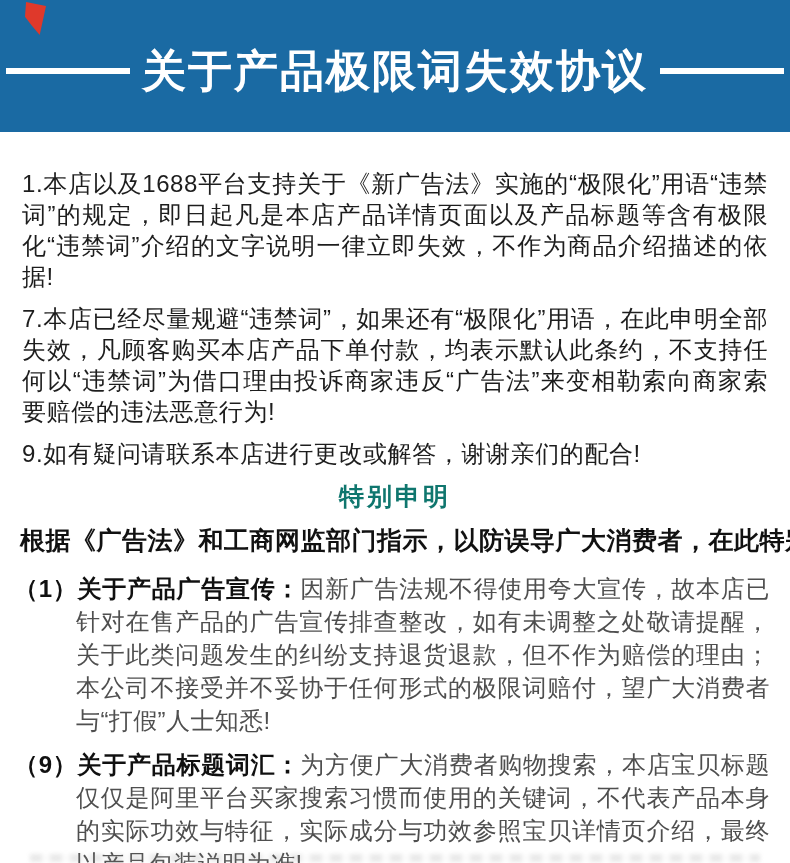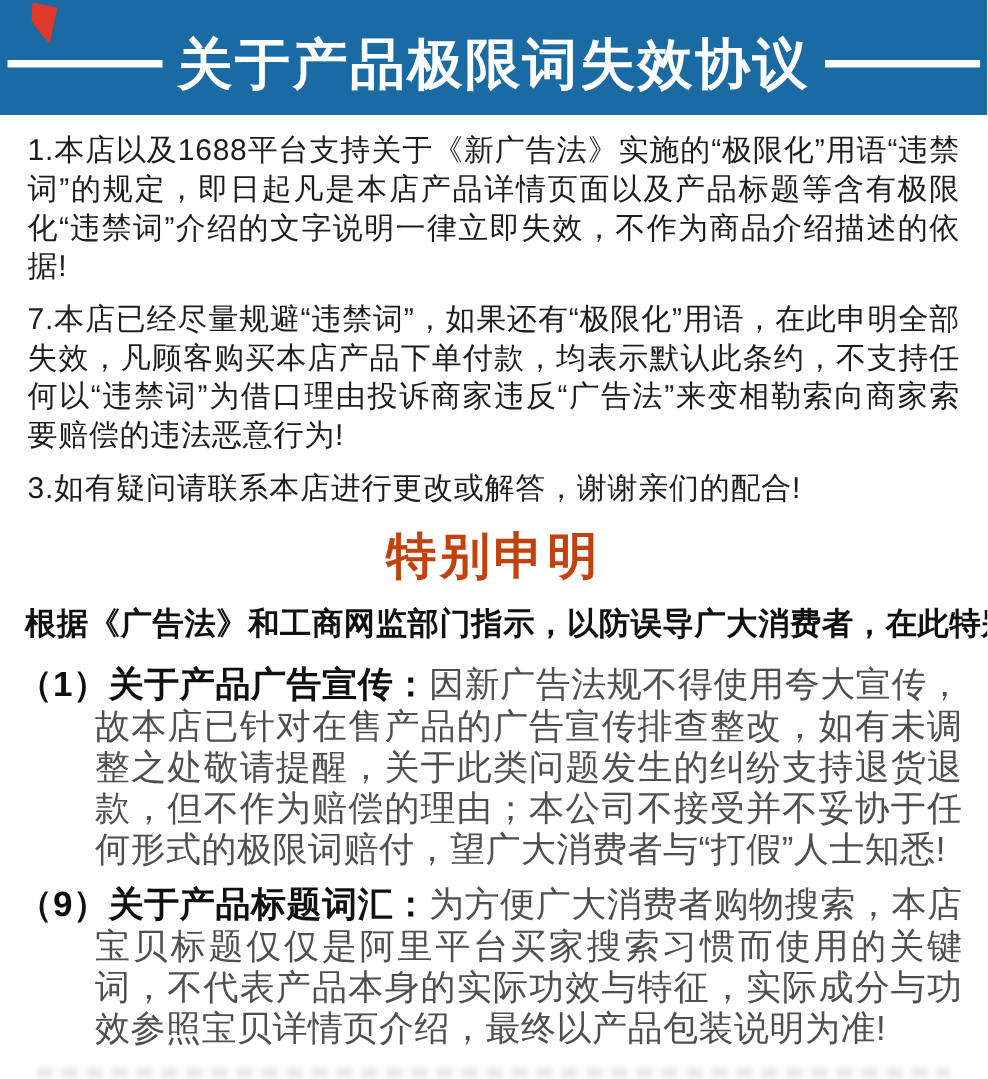--- a/index.html
+++ b/index.html
@@ -12,21 +12,21 @@
     position: relative;
     width: 790px;
     height: 863px;
     background: #ffffff;
     overflow: hidden;
   }
 
   
   .banner {
     position: relative;
-    height: 92px;
+    height: 132px;
     background: #1a6aa3;
     display: flex;
     align-items: center;
     justify-content: center;
   }
   .banner-row {
     display: flex;
     align-items: center;
     gap: 12px;
     margin-top: 10px;
@@ -48,54 +48,54 @@
     left: 25px;
     top: 2px;
     width: 21px;
     height: 33px;
     background: #df392b;
     clip-path: polygon(5% 0, 100% 12%, 70% 100%, 30% 70%, 0 45%);
   }
 
   
   .notices {
-    padding: 13px 22px 0 22px;
+    padding: 36px 22px 0 22px;
   }
   .notice {
     font-size: 24px;
     line-height: 31px;
     letter-spacing: 0.6px;
     color: #1d1d1d;
     margin-bottom: 11px;
     text-align: justify;
   }
 
   
   .special-title {
     text-align: center;
-    font-size: 40px;
+    font-size: 25px;
     font-weight: bold;
-    color: #c2410c;
+    color: #0f766e;
     letter-spacing: 3px;
     margin: 3px 0 12px 0;
   }
   .special-intro {
     padding: 0 20px;
     font-size: 25px;
     line-height: 30px;
     font-weight: bold;
     color: #111111;
     letter-spacing: 0.5px;
     white-space: nowrap;
   }
   .items {
     padding: 17px 20px 0 14px;
   }
   .item {
-    font-size: 28px;
+    font-size: 24px;
     line-height: 33px;
     letter-spacing: 0.4px;
     color: #4f4f4f;
     margin-bottom: 11px;
     padding-left: 62px;
     text-indent: -62px;
     text-align: justify;
   }
   .item-lead {
     font-weight: bold;
@@ -126,21 +126,21 @@
     <div class="banner-row">
       <span class="banner-line"></span>
       <span class="banner-title">关于产品极限词失效协议</span>
       <span class="banner-line"></span>
     </div>
   </div>
 
   <div class="notices">
     <p class="notice">1.本店以及1688平台支持关于《新广告法》实施的“极限化”用语“违禁词”的规定，即日起凡是本店产品详情页面以及产品标题等含有极限化“违禁词”介绍的文字说明一律立即失效，不作为商品介绍描述的依据!</p>
     <p class="notice">7.本店已经尽量规避“违禁词”，如果还有“极限化”用语，在此申明全部失效，凡顾客购买本店产品下单付款，均表示默认此条约，不支持任何以“违禁词”为借口理由投诉商家违反“广告法”来变相勒索向商家索要赔偿的违法恶意行为!</p>
-    <p class="notice">3.如有疑问请联系本店进行更改或解答，谢谢亲们的配合!</p>
+    <p class="notice">9.如有疑问请联系本店进行更改或解答，谢谢亲们的配合!</p>
   </div>
 
   <div class="special">
     <div class="special-title">特别申明</div>
     <div class="special-intro">根据《广告法》和工商网监部门指示，以防误导广大消费者，在此特别声明。</div>
 
     <div class="items">
       <p class="item"><span class="item-lead">（1）关于产品广告宣传：</span><span>因新广告法规不得使用夸大宣传，故本店已针对在售产品的广告宣传排查整改，如有未调整之处敬请提醒，关于此类问题发生的纠纷支持退货退款，但不作为赔偿的理由；本公司不接受并不妥协于任何形式的极限词赔付，望广大消费者与“打假”人士知悉!</span></p>
 
       <p class="item"><span class="item-lead">（9）关于产品标题词汇：</span><span>为方便广大消费者购物搜索，本店宝贝标题仅仅是阿里平台买家搜索习惯而使用的关键词，不代表产品本身的实际功效与特征，实际成分与功效参照宝贝详情页介绍，最终以产品包装说明为准!</span></p>

